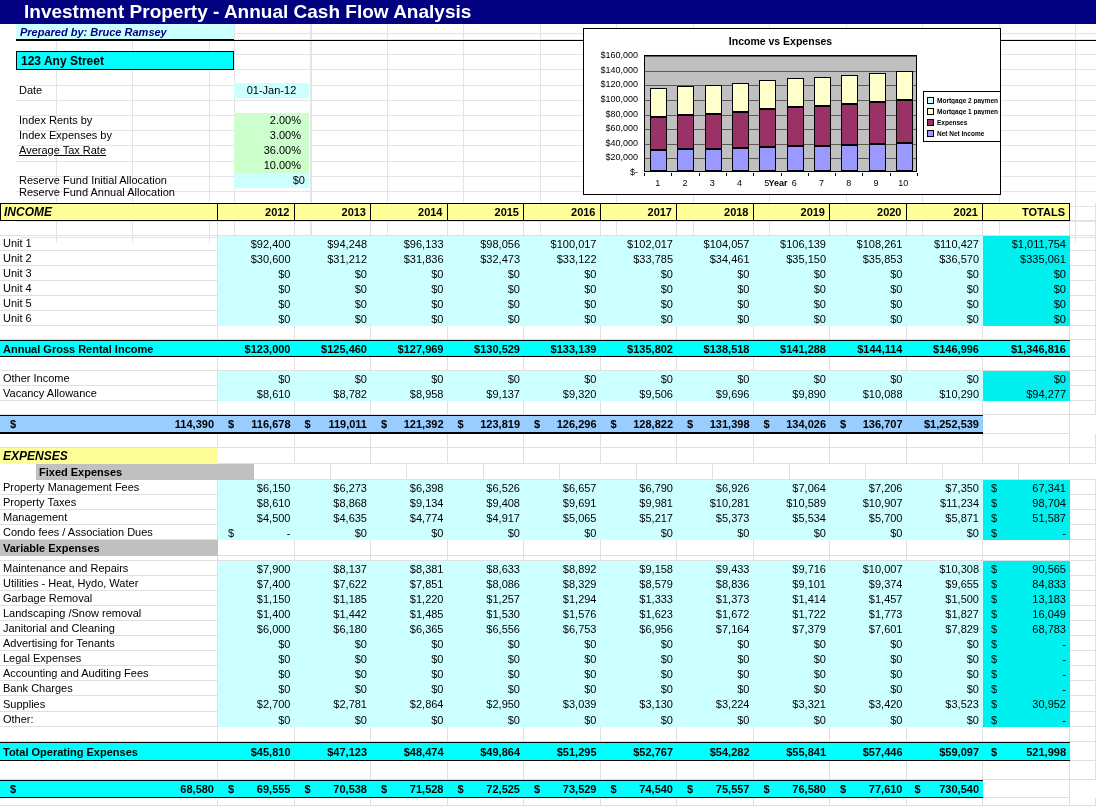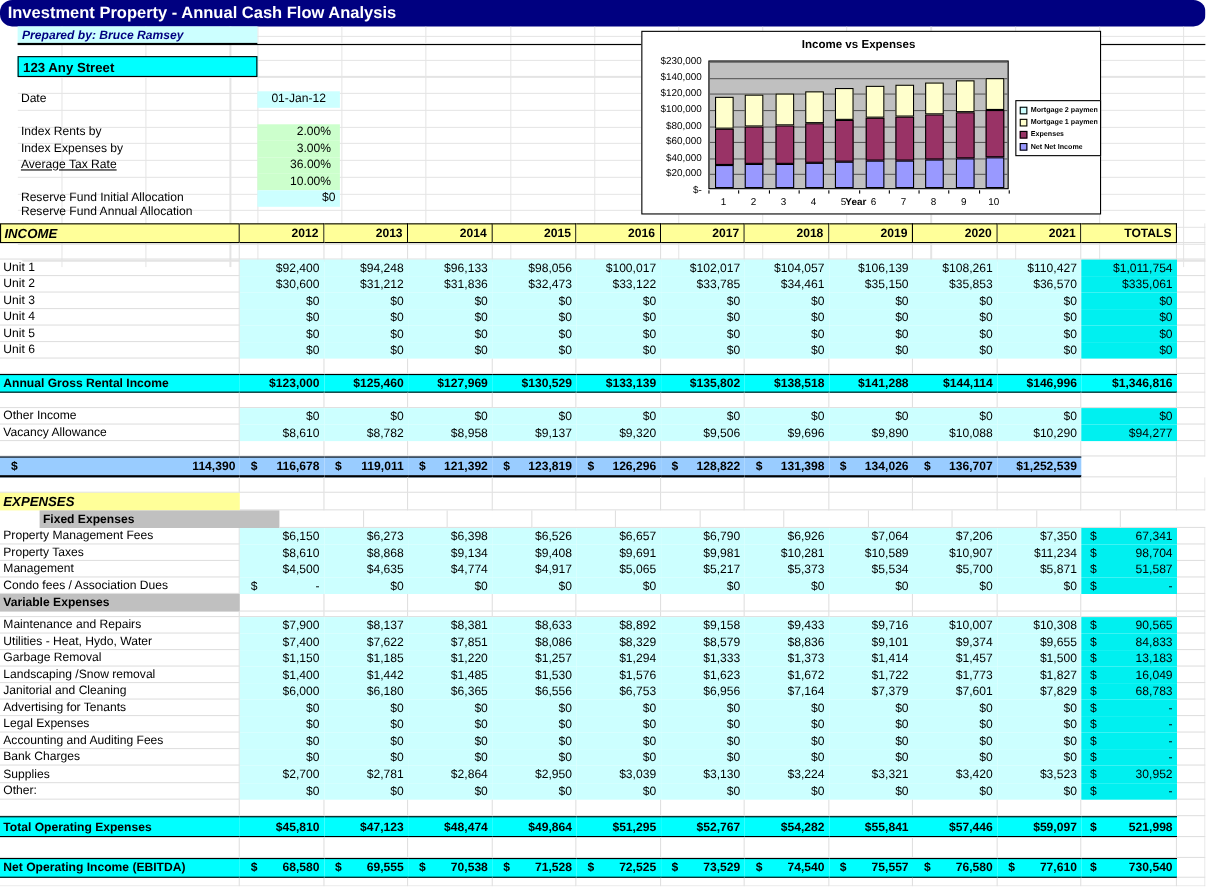--- a/index.html
+++ b/index.html
@@ -2,21 +2,21 @@
 <html><head>
 <meta charset="utf-8">
 <style>
   * { margin:0; padding:0; box-sizing:border-box; }
   html,body { background:#ffffff; }
   body { font-family:"Liberation Sans", sans-serif; color:#000; }
   .stage { position:relative; width:1096px; height:806px; background:#fff; overflow:hidden; }
 
   
   .topbar { position:absolute; left:0; top:0; width:1096px; height:24px; background:#000080;
-            color:#fff; font-weight:bold; font-size:15px; line-height:24px; padding-left:7px;border-radius:11px; }
+            color:#fff; font-weight:bold; font-size:19px; line-height:24px; padding-left:24px; }
 
   
   .topsection { position:absolute; left:16px; top:24px; width:1096px; height:219px;
     background-image:
       repeating-linear-gradient(to right, #e4e4e4 0 1px, transparent 1px 76.5px),
       repeating-linear-gradient(to bottom, #e4e4e4 0 1px, transparent 1px 15.2px);
     background-position: 218px 0, 0 15px; border-radius: 17px; }
   .fullline { position:absolute; left:0; top:16px; width:1096px; height:1px; background:#000; }
   .prepared { position:absolute; left:0; top:0; width:218px; height:16px; background:#CCFFFF;
               color:#000080; font-weight:bold; font-style:italic; font-size:11px; line-height:16px;
@@ -143,21 +143,21 @@
         </div>
       <div id="yaxis">
           <div class="ylab" style="left: 2px; top: 138px;">$-</div>
           <div class="ylab" style="left: 2px; top: 123.375px;">$20,000</div>
           <div class="ylab" style="left: 2px; top: 108.75px;">$40,000</div>
           <div class="ylab" style="left: 2px; top: 94.125px;">$60,000</div>
           <div class="ylab" style="left: 2px; top: 79.5px;">$80,000</div>
           <div class="ylab" style="left: 2px; top: 64.875px;">$100,000</div>
           <div class="ylab" style="left: 2px; top: 50.25px;">$120,000</div>
           <div class="ylab" style="left: 2px; top: 35.625px;">$140,000</div>
-          <div class="ylab" style="left: 2px; top: 21px;">$230,000</div>
+          <div class="ylab" style="left: 2px; top: 21px;">$160,000</div>
         </div>
       <div id="xaxis">
           <div class="xlab" style="left: 63.65px; top: 149px;">1</div>
           <div class="xlab" style="left: 90.95px; top: 149px;">2</div>
           <div class="xlab" style="left: 118.25px; top: 149px;">3</div>
           <div class="xlab" style="left: 145.55px; top: 149px;">4</div>
           <div class="xlab" style="left: 172.85px; top: 149px;">5</div>
           <div class="xlab" style="left: 200.15px; top: 149px;">6</div>
           <div class="xlab" style="left: 227.45px; top: 149px;">7</div>
           <div class="xlab" style="left: 254.75px; top: 149px;">8</div>
@@ -842,21 +842,20 @@
         <div class="c g"></div>
         <div class="c g"></div>
         <div class="c g"></div>
         <div class="c g"></div>
         <div class="c g"></div>
         <div class="c g"></div>
         <div class="c g"></div>
         <div class="c g"></div>
       </div>
       <div class="r noi" style="height: 18px;">
-        <div class="c lab f-cyan bt bb">Net Operating Income (EBITDA)</div>
         <div class="c acct f-cyan bt bb">
           <span>$</span>
           <span>68,580</span>
         </div>
         <div class="c acct f-cyan bt bb">
           <span>$</span>
           <span>69,555</span>
         </div>
         <div class="c acct f-cyan bt bb">
           <span>$</span>

